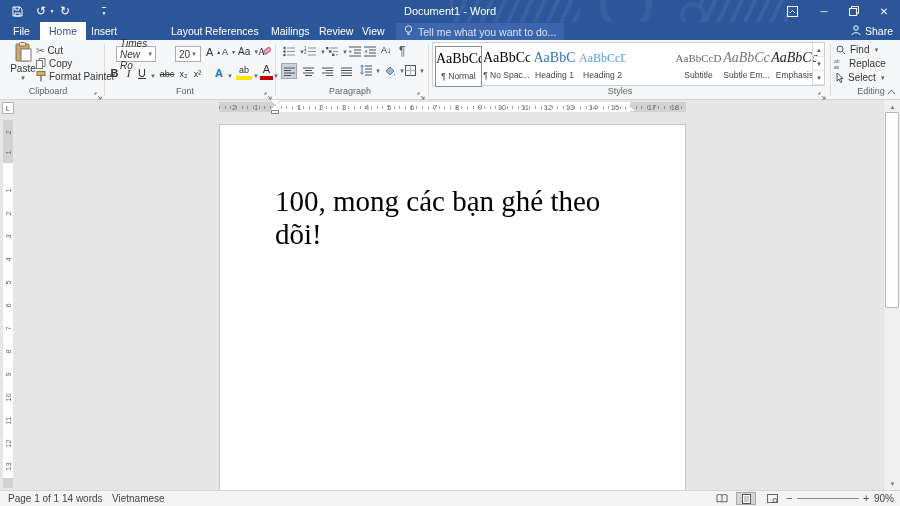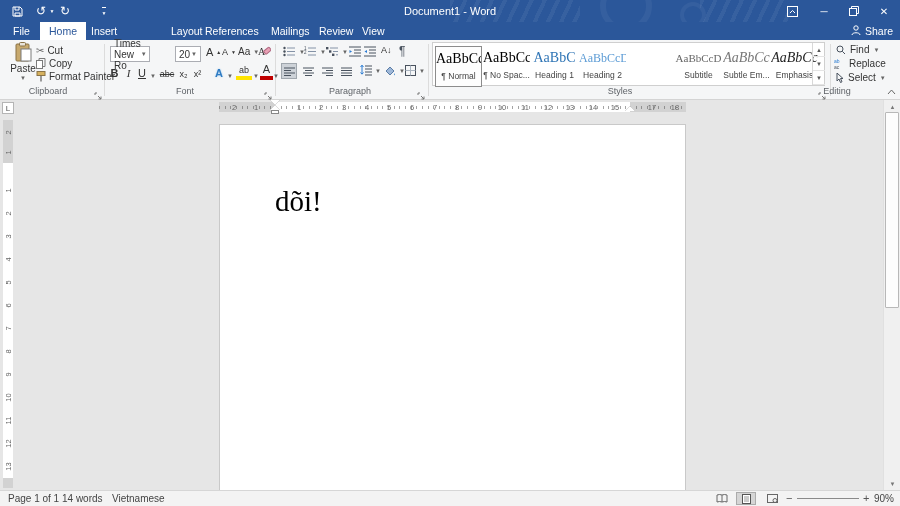--- a/index.html
+++ b/index.html
@@ -129,20 +129,29 @@
   <div class="tabrow">
     <div class="tab" style="left:4px;">File</div>
     <div class="tab active" style="left:40px;">Home</div>
     <div class="tab" style="left:82px;">Insert</div>
     <div class="tab" style="left:121px;margin-top:40px;">Design</div>
     <div class="tab" style="left:162px;">Layout</div>
     <div class="tab" style="left:196px;">References</div>
     <div class="tab" style="left:262px;">Mailings</div>
     <div class="tab" style="left:310px;">Review</div>
     <div class="tab" style="left:353px;">View</div>
+    <div class="tellme" style="left:396px;">
+      <span>
+        <svg width="9" height="12" viewBox="0 0 9 12">
+            <circle cx="4.5" cy="4" r="3.2" fill="none" stroke="#d9e1f2"></circle>
+            <path d="M3 8 h3 M3.3 9.5 h2.4" stroke="#d9e1f2"></path>
+          </svg>
+      </span>
+      <span>Tell me what you want to do...</span>
+    </div>
     <div class="share" style="left:851px;">
       <span>
         <svg width="10" height="11" viewBox="0 0 10 11">
             <circle cx="5" cy="3" r="2.2" fill="none" stroke="#fff"></circle>
             <path d="M1 10 c0-3 8-3 8 0" fill="none" stroke="#fff"></path>
           </svg>
       </span>
       <span>Share</span>
     </div>
   </div>
@@ -181,21 +190,21 @@
         </svg>
       <span>Format Painter</span>
     </div>
     <div class="glabel" style="left:18px; width:60px;">Clipboard</div>
     <div class="launcher" style="left:94px;">
       <svg width="9" height="9" viewBox="0 0 9 9">
           <path d="M1 3 V1 H3 M4 4 L7 7 M7 4.5 V7 H4.5" fill="none" stroke="#777"></path>
         </svg>
     </div>
 
-    <div class="combo" style="left:110px; top:6px; width:40px;">
+    <div class="combo" style="left:116px; top:6px; width:40px;font-style:italic;">
       <span>Times New Ro</span>
       <span class="caret">▼</span>
     </div>
     <div class="combo" style="left:175px; top:6px; width:26px;">
       <span>20</span>
       <span class="caret">▼</span>
     </div>
     <div class="rbtn" style="left:206px; top:6px; font-size:11px;">
       <span>A</span>
         <span style="font-size:5px; vertical-align:top;">▲</span>
@@ -384,21 +393,21 @@
         </svg>
       <span>Replace</span>
     </div>
     <div class="edrow" style="left:836px; top:32px;">
       <svg width="8" height="10" viewBox="0 0 8 10">
           <path d="M1 0 L1 8 L3 6 L4.5 9.5 L6 8.8 L4.5 5.5 L7 5.5 z" fill="none" stroke="#49525e"></path>
         </svg>
       <span>Select</span>
       <span class="caret">▼</span>
     </div>
-    <div class="glabel" style="left:812px; width:50px;">Editing</div>
+    <div class="glabel" style="left:846px; width:50px;">Editing</div>
   </div>
 
   <div class="collapse-ribbon">
     <svg width="9" height="6" viewBox="0 0 9 6">
         <path d="M1 5 L4.5 1 L8 5" fill="none" stroke="#666"></path>
       </svg>
   </div>
 
   <div class="ruler-h">
     <div class="rh-seg" style="left:203px; width:56px;"></div>
@@ -448,20 +457,21 @@
     <span class="rvnum" style="top:270px;">9</span>
     <span class="rvnum" style="top:293px;">10</span>
     <span class="rvnum" style="top:316px;">11</span>
     <span class="rvnum" style="top:339px;">12</span>
     <span class="rvnum" style="top:362px;">13</span>
   </div>
 
   <div class="docarea">
     <div class="page">
       <div class="doctext">
+        <div>100, mong các bạn ghé theo</div>
         <div>dõi!</div>
       </div>
     </div>
   </div>
 
   <div class="scroll-v">
     <div class="scroll-arrow" style="top:0;">▲</div>
     <div class="scroll-thumb"></div>
     <div class="scroll-arrow" style="top:377px;">▼</div>
   </div>

